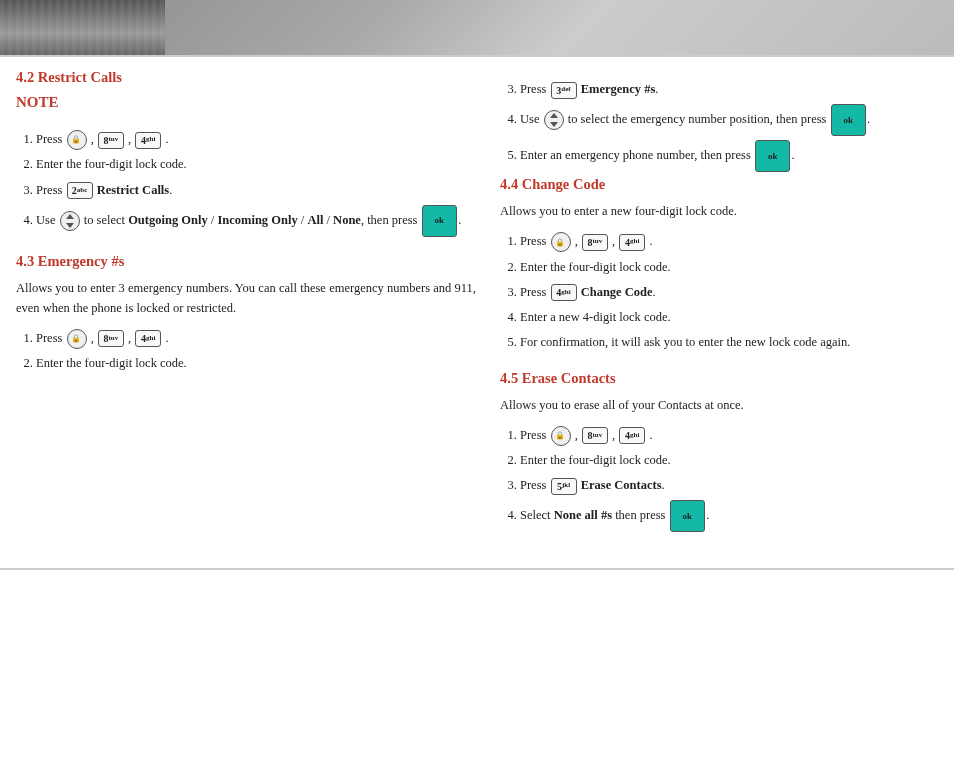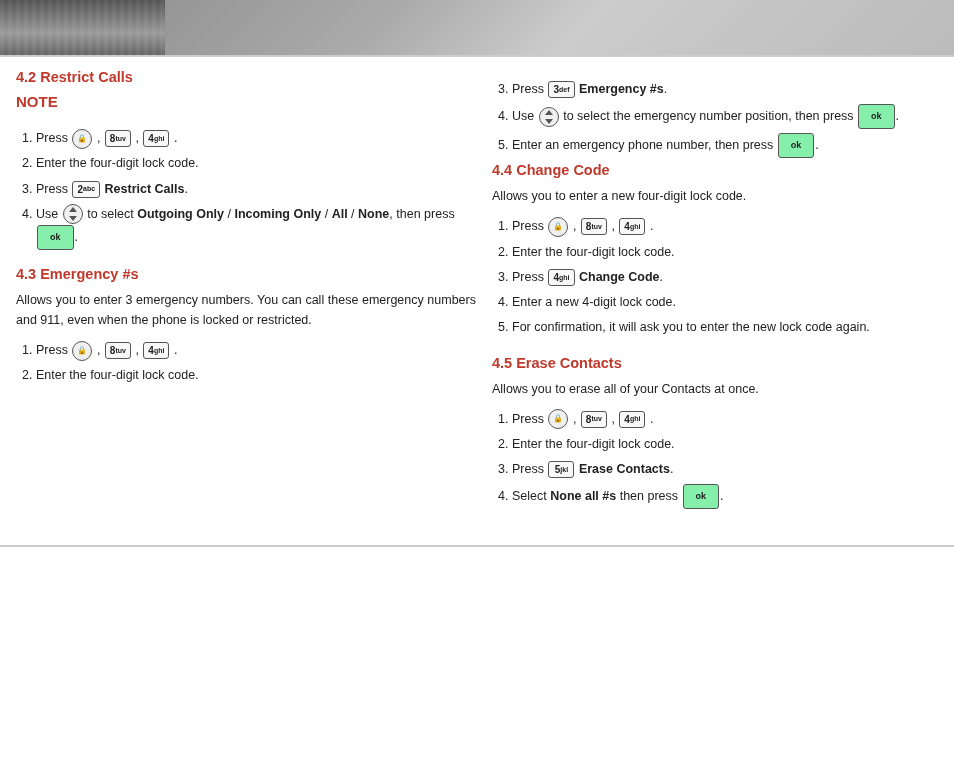--- a/index.html
+++ b/index.html
@@ -41,21 +41,22 @@
 
     .divider-top {
       height: 2px;
       background: #ccc;
       margin: 0;
     }
 
     .content {
       display: flex;
       padding: 12px 16px 12px 16px;
-      gap: 16px;
+      gap: 24px;
+      font-family: Liberation Serif, serif;
     }
 
     .col-left {
       flex: 1;
       max-width: 460px;
     }
 
     .col-right {
       flex: 1;
       max-width: 420px;
@@ -169,22 +170,22 @@
 
     .ok-btn {
       display: inline-flex;
       align-items: center;
       justify-content: center;
       border: 1.5px solid #555;
       border-radius: 3px;
       padding: 0 12px;
       font-size: 9px;
       font-weight: bold;
-      background: #86efac;
-      height: 25px;
+      background: #14b8a6;
+      height: 32px;
       min-width: 20px;
       vertical-align: middle;
       margin: 0 1px;
     }
 
     b, strong {
       font-weight: bold;
     }
 
     .divider-bottom {

